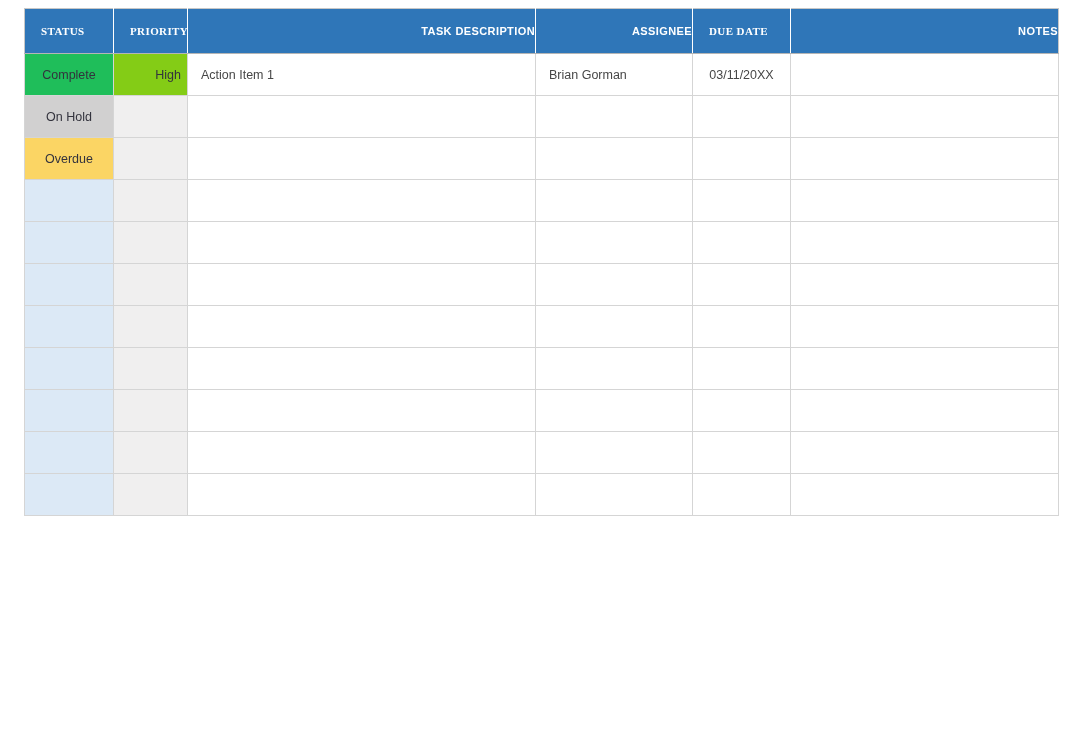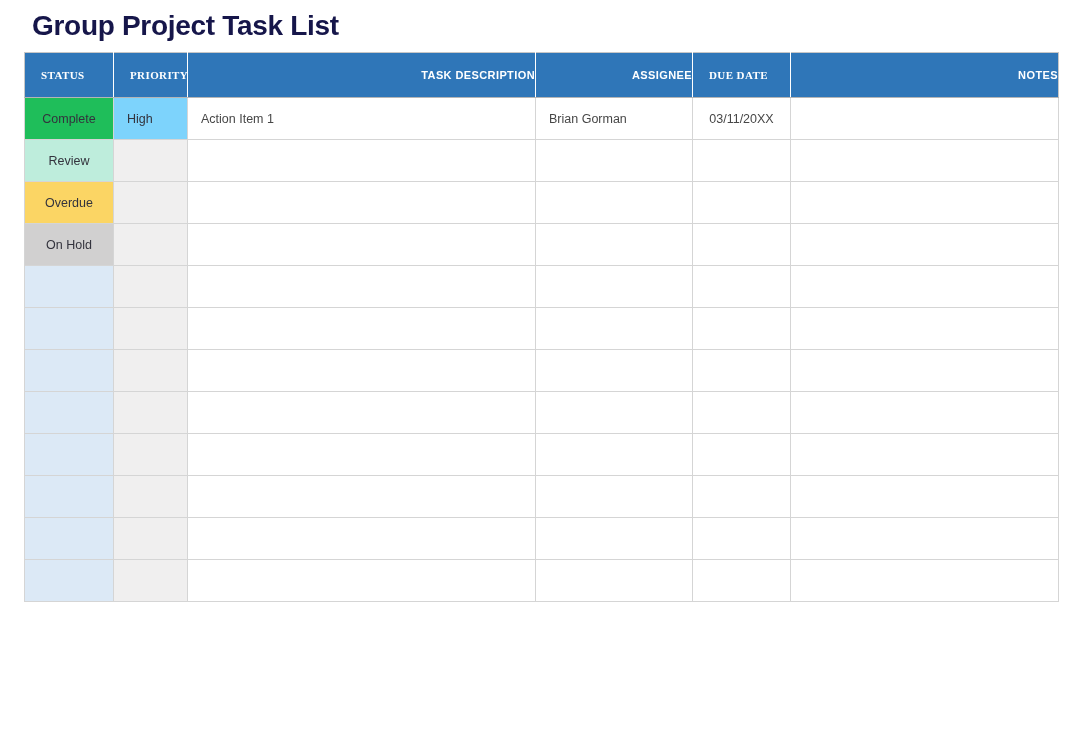--- a/index.html
+++ b/index.html
@@ -75,21 +75,20 @@
   tbody td.priority-cell{color:var(--label-text);}
   tbody td.dotted{
     background-image:radial-gradient(circle, #E4E3E3 0.8px, transparent 0.9px);
     background-size:4px 4px;
   }
 </style>
 </head>
 <body>
 
 <div class="page">
-  <h1 class="title">Group Project Task List</h1>
 
   <table class="task-table">
     <colgroup>
       <col class="c-status">
         <col class="c-priority">
         <col class="c-task">
       <col class="c-assignee">
         <col class="c-due">
         <col class="c-notes">
     </colgroup>
@@ -99,44 +98,36 @@
         <th class="center">PRIORITY</th>
         <th>TASK DESCRIPTION</th>
         <th>ASSIGNEE</th>
         <th class="center">DUE DATE</th>
         <th>NOTES</th>
       </tr>
     </thead>
     <tbody id="tbody">
         <tr>
     <td class="status-cell" style="background: rgb(31, 190, 90);">Complete</td>
-    <td class="priority-cell" style="background: #7dd3fc;">High</td>
+    <td class="priority-cell" style="background: #84cc16; text-align: right;">High</td>
     <td class="task-cell">Action Item 1</td>
     <td class="assignee-cell">Brian Gorman</td>
     <td class="due-cell center">03/11/20XX</td>
     <td class="notes-cell"></td>
   </tr>
         <tr>
-    <td class="status-cell" style="background: rgb(190, 237, 220);">Review</td>
+    <td class="status-cell" style="background: rgb(209, 208, 208);">On Hold</td>
     <td class="priority-cell dotted" style="background: rgb(240, 239, 239);"></td>
     <td class="task-cell"></td>
     <td class="assignee-cell"></td>
     <td class="due-cell center"></td>
     <td class="notes-cell"></td>
   </tr>
         <tr>
     <td class="status-cell" style="background: rgb(251, 213, 100);">Overdue</td>
-    <td class="priority-cell dotted" style="background: rgb(240, 239, 239);"></td>
-    <td class="task-cell"></td>
-    <td class="assignee-cell"></td>
-    <td class="due-cell center"></td>
-    <td class="notes-cell"></td>
-  </tr>
-        <tr>
-    <td class="status-cell" style="background: rgb(209, 208, 208);">On Hold</td>
     <td class="priority-cell dotted" style="background: rgb(240, 239, 239);"></td>
     <td class="task-cell"></td>
     <td class="assignee-cell"></td>
     <td class="due-cell center"></td>
     <td class="notes-cell"></td>
   </tr>
         <tr>
     <td class="status-cell" style="background: rgb(220, 233, 246);"></td>
     <td class="priority-cell dotted" style="background: rgb(240, 239, 239);"></td>
     <td class="task-cell"></td>

